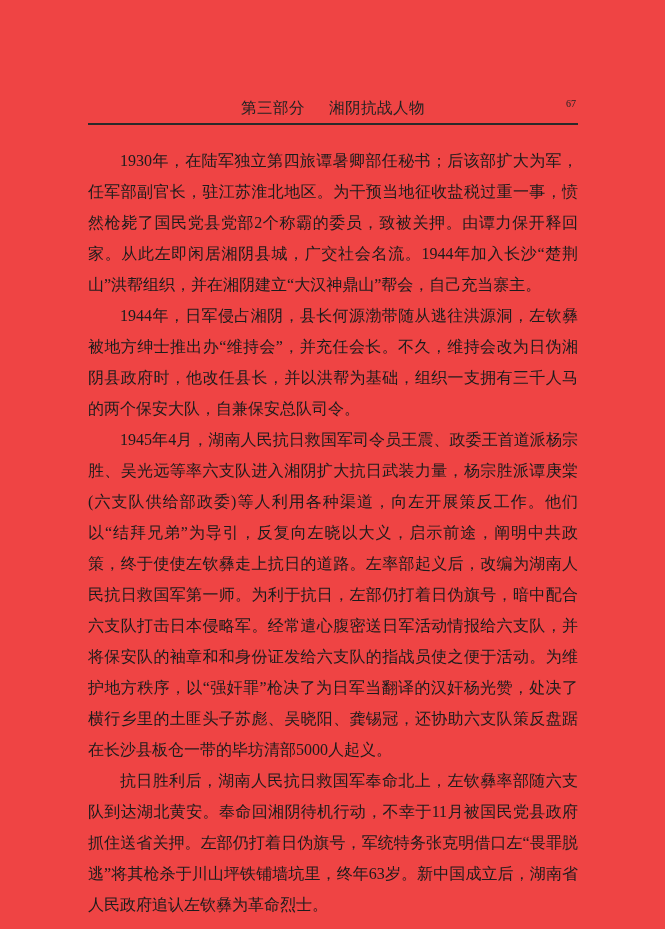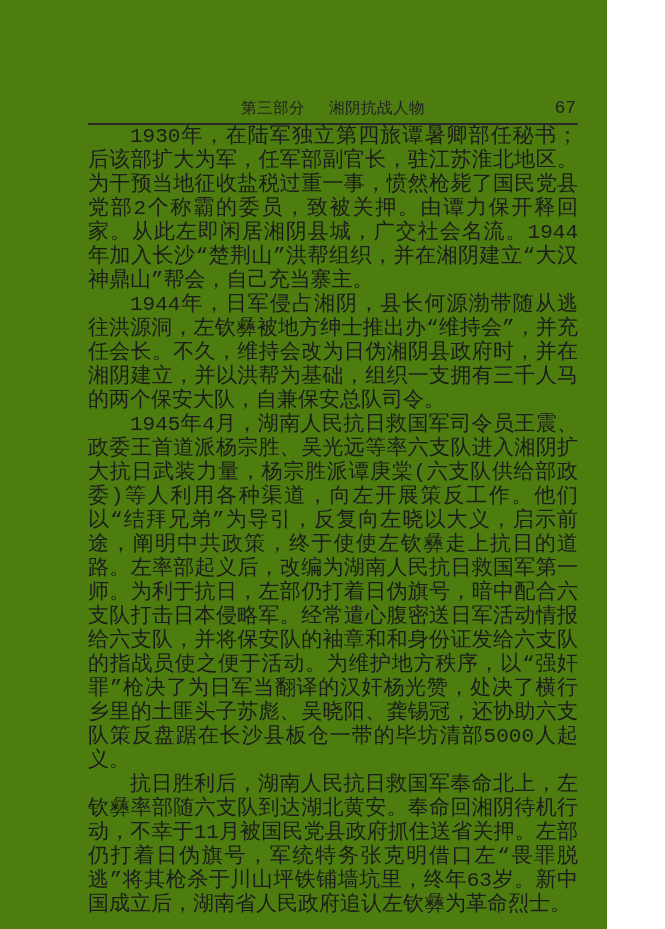--- a/index.html
+++ b/index.html
@@ -2,26 +2,25 @@
 <html><head>
 <meta charset="utf-8">
 <style>
   * { margin: 0; padding: 0; box-sizing: border-box; }
   html, body {
     background: #ffffff;
     font-family: "Liberation Serif", "DejaVu Serif", serif;
   }
   .page {
     position: relative;
-    width: 607px;
+    width: 665px;
     height: 929px;
-    background: #4d7c0f;
+    background: #ef4444;
     color: #1c1c1c;
     overflow: hidden;
-    font-family: Liberation Mono, monospace;
   }
   .text-column {
     position: absolute;
     left: 88px;
     top: 96px;
     width: 490px;
   }
   .running-head {
     position: relative;
     height: 27px;
@@ -38,29 +37,30 @@
     letter-spacing: 0.5px;
   }
   .running-head .head-gap {
     display: inline-block;
     width: 24px;
   }
   .running-head .page-number {
     position: absolute;
     right: 2px;
     top: 2px;
-    font-size: 18px;
+    font-size: 10px;
   }
   .head-rule {
     height: 0;
     border-top: 2px solid #2a2a2a;
   }
   .body-text {
-    font-size: 21px;
-    line-height: 24px;
+    margin-top: 20px;
+    font-size: 16px;
+    line-height: 31px;
     text-align: justify;
     color: #1c1c1c;
   }
   .body-text p {
     text-indent: 2em;
     text-justify: inter-ideograph;
   }
 </style>
 </head>
 <body>
@@ -72,19 +72,19 @@
       <div class="head-center">
         <span>第三部分</span><span class="head-gap"></span><span>湘阴抗战人物</span>
       </div>
       <div class="page-number">67</div>
     </div>
 
     <div class="head-rule"></div>
 
     <div class="body-text">
       <p>1930年，在陆军独立第四旅谭暑卿部任秘书；后该部扩大为军，任军部副官长，驻江苏淮北地区。为干预当地征收盐税过重一事，愤然枪毙了国民党县党部2个称霸的委员，致被关押。由谭力保开释回家。从此左即闲居湘阴县城，广交社会名流。1944年加入长沙“楚荆山”洪帮组织，并在湘阴建立“大汉神鼎山”帮会，自己充当寨主。</p>
-      <p>1944年，日军侵占湘阴，县长何源渤带随从逃往洪源洞，左钦彝被地方绅士推出办“维持会”，并充任会长。不久，维持会改为日伪湘阴县政府时，并在湘阴建立，并以洪帮为基础，组织一支拥有三千人马的两个保安大队，自兼保安总队司令。</p>
+      <p>1944年，日军侵占湘阴，县长何源渤带随从逃往洪源洞，左钦彝被地方绅士推出办“维持会”，并充任会长。不久，维持会改为日伪湘阴县政府时，他改任县长，并以洪帮为基础，组织一支拥有三千人马的两个保安大队，自兼保安总队司令。</p>
       <p>1945年4月，湖南人民抗日救国军司令员王震、政委王首道派杨宗胜、吴光远等率六支队进入湘阴扩大抗日武装力量，杨宗胜派谭庚棠(六支队供给部政委)等人利用各种渠道，向左开展策反工作。他们以“结拜兄弟”为导引，反复向左晓以大义，启示前途，阐明中共政策，终于使使左钦彝走上抗日的道路。左率部起义后，改编为湖南人民抗日救国军第一师。为利于抗日，左部仍打着日伪旗号，暗中配合六支队打击日本侵略军。经常遣心腹密送日军活动情报给六支队，并将保安队的袖章和和身份证发给六支队的指战员使之便于活动。为维护地方秩序，以“强奸罪”枪决了为日军当翻译的汉奸杨光赞，处决了横行乡里的土匪头子苏彪、吴晓阳、龚锡冠，还协助六支队策反盘踞在长沙县板仓一带的毕坊清部5000人起义。</p>
       <p>抗日胜利后，湖南人民抗日救国军奉命北上，左钦彝率部随六支队到达湖北黄安。奉命回湘阴待机行动，不幸于11月被国民党县政府抓住送省关押。左部仍打着日伪旗号，军统特务张克明借口左“畏罪脱逃”将其枪杀于川山坪铁铺墙坑里，终年63岁。新中国成立后，湖南省人民政府追认左钦彝为革命烈士。</p>
     </div>
 
   </div>
 </div>
 
 </body></html>

